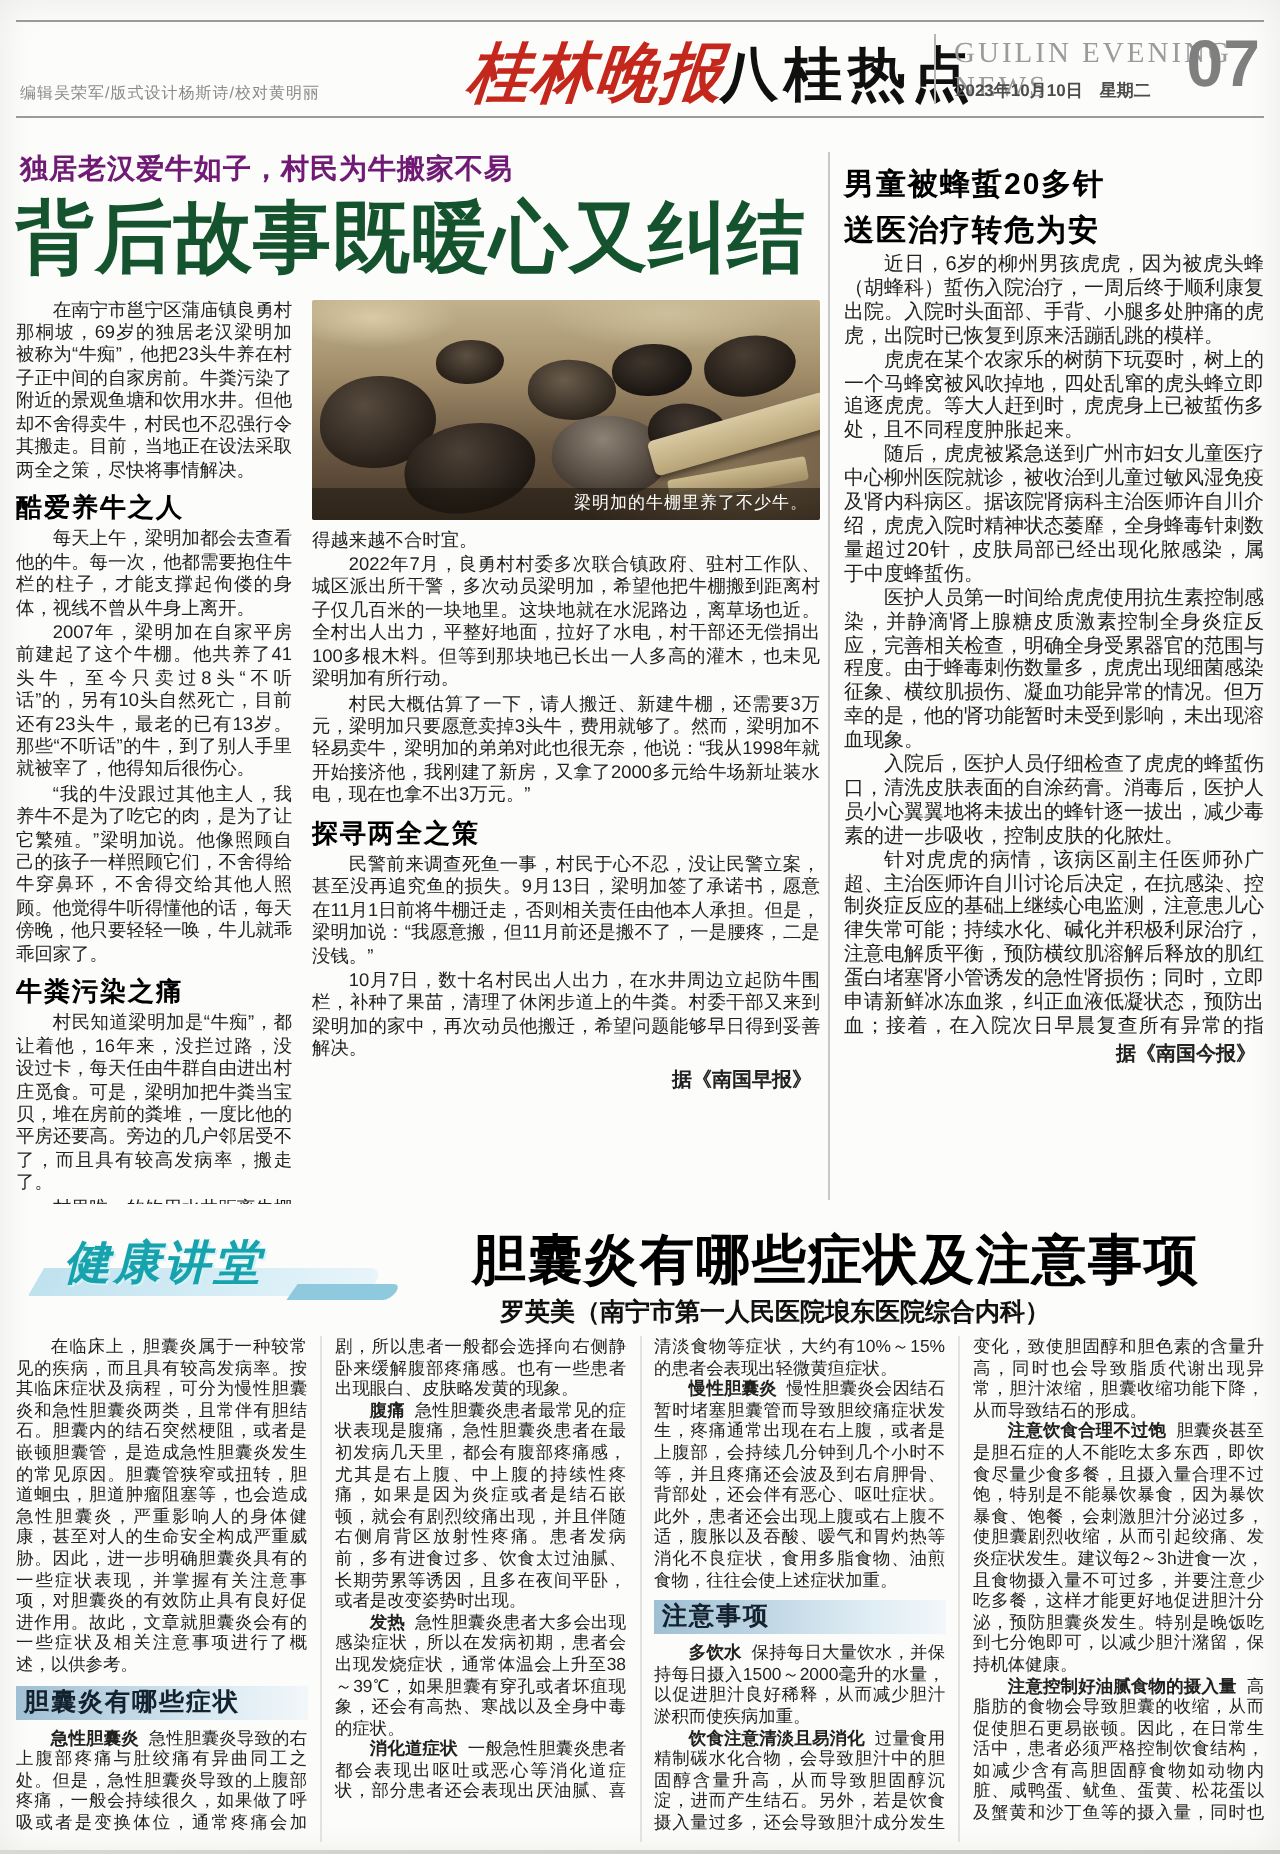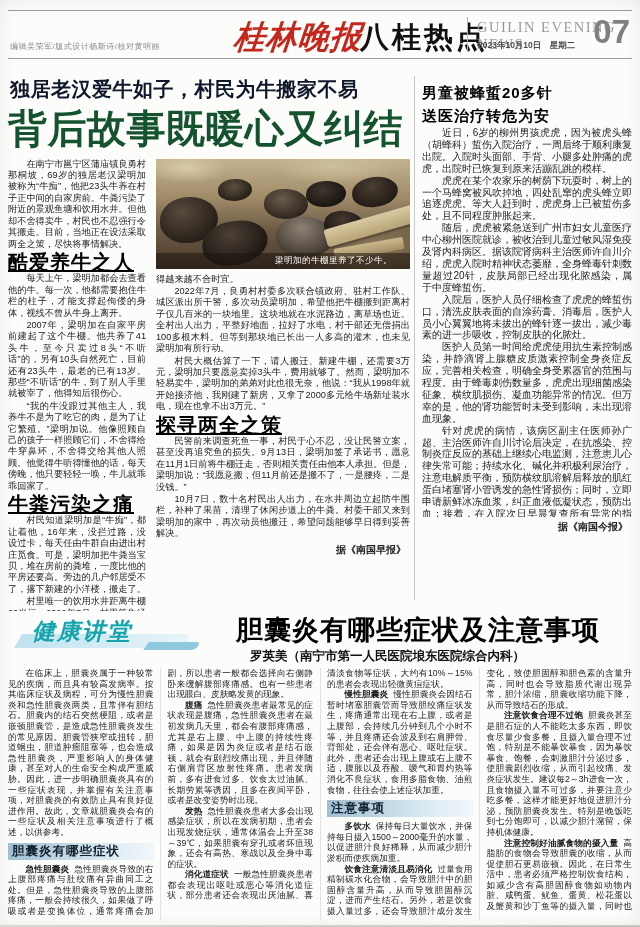--- a/index.html
+++ b/index.html
@@ -17,49 +17,49 @@
   .hvline{position:absolute;left:459px;top:6px;height:35px;width:1px;background:#b5b5b5;}
   .engname{position:absolute;left:469px;top:8px;font-family:"Liberation Serif",serif;
            font-size:14.5px;color:#9b9b9b;letter-spacing:1.5px;}
   .hdate{position:absolute;left:470px;top:29px;font-size:8.5px;color:#4c4c4c;font-weight:bold;}
   .pageno{position:absolute;right:2px;top:2px;font-size:33px;font-weight:800;color:#7f7f7f;}
   
   .toprow{position:absolute;top:70px;left:8px;right:8px;height:540px;display:flex;}
   .cowart{width:402px;flex:none;position:relative;}
   .vdiv{width:1px;background:#c9c9c9;margin:6px 5px 10px 4px;flex:none;}
   .beeart{flex:1;position:relative;padding-left:2px;}
-  .kicker{font-size:20px;font-weight:600;color:#0f172a;padding:6px 0 2px 2px;letter-spacing:.5px;}
+  .kicker{font-size:14px;font-weight:600;color:#701a75;padding:6px 0 2px 2px;letter-spacing:.5px;}
   .bigh1{font-size:39px;font-weight:900;color:#14532d;letter-spacing:.5px;line-height:1.12;margin:2px 0 8px 0;}
   .cowbody{display:flex;gap:10px;font-size:9.2px;line-height:11.4px;text-align:justify;}
   .cowL{width:138px;flex:none;overflow:hidden;height:452px;}
   .cowR{flex:1;overflow:hidden;height:452px;position:relative;}
   .cowbody p{margin:0 0 1px 0;text-indent:2em;}
   p.noind{text-indent:0;}
-  .sech{font-size:20px;font-weight:800;color:#000;margin:7px 0 5px 0;letter-spacing:1px;text-decoration:underline;}
+  .sech{font-size:13px;font-weight:800;color:#000;margin:7px 0 5px 0;letter-spacing:1px;}
   .credit{font-weight:800;font-size:10px;text-align:right;padding:3px 4px 0 0;}
   
   .photo{position:relative;width:100%;height:110px;margin-bottom:5px;overflow:hidden;border-radius:1px;
     background:
       radial-gradient(ellipse 60px 22px at 12% 8%, #d8cba6 0%, rgba(216,203,166,0) 70%),
       radial-gradient(ellipse 90px 26px at 70% 6%, #cdbf9b 0%, rgba(205,191,155,0) 70%),
       radial-gradient(ellipse 120px 50px at 85% 80%, #8a7658 0%, rgba(138,118,88,0) 75%),
       linear-gradient(180deg,#c2b28d 0%, #a08b68 35%, #6d5a44 65%, #46382a 100%);}
   .cow{position:absolute;border-radius:52% 48% 55% 45%;}
   .c1{left:4px;top:38px;width:58px;height:46px;background:radial-gradient(ellipse at 38% 32%,#574a3e,#241d16 75%);}
   .c2{left:46px;top:62px;width:66px;height:44px;background:radial-gradient(ellipse at 45% 30%,#4c4036,#1d1712 75%);transform:rotate(-8deg);}
   .c3{left:108px;top:30px;width:44px;height:30px;background:radial-gradient(ellipse at 40% 35%,#6a5c4c,#2b231b 75%);transform:rotate(6deg);}
   .c4{left:150px;top:22px;width:40px;height:26px;background:radial-gradient(ellipse at 40% 35%,#3f352c,#181310 75%);}
   .c5{left:196px;top:18px;width:46px;height:30px;background:radial-gradient(ellipse at 45% 30%,#4a3e33,#201a14 75%);transform:rotate(-5deg);}
   .c6{left:120px;top:58px;width:58px;height:40px;background:radial-gradient(ellipse at 42% 30%,#8d8275,#3a3129 80%);transform:rotate(7deg);}
   .c7{left:62px;top:20px;width:34px;height:22px;background:radial-gradient(ellipse at 45% 35%,#5c4f41,#241d16 75%);}
   .c8{left:168px;top:52px;width:40px;height:28px;background:radial-gradient(ellipse at 45% 35%,#433931,#1c1612 75%);transform:rotate(10deg);}
   .plank{position:absolute;right:-6px;top:58px;width:92px;height:18px;background:linear-gradient(180deg,#d9c9a2,#b7a377);transform:rotate(-16deg);border-radius:3px;box-shadow:0 2px 2px rgba(0,0,0,.35);}
   .plank2{position:absolute;right:6px;top:84px;width:70px;height:12px;background:linear-gradient(180deg,#cbb98e,#a38f66);transform:rotate(-10deg);border-radius:2px;}
   .caption{position:absolute;left:0;right:0;bottom:0;background:rgba(30,22,14,.55);color:#fff;
-           font-size:8.5px;text-align:right;padding:2px 18px;letter-spacing:.5px;}
+           font-size:8.5px;text-align:right;padding:2px 6px;letter-spacing:.5px;}
   
   .beeh{font-size:15px;font-weight:900;color:#000;line-height:1.5;letter-spacing:1px;padding-top:12px;}
   .beesub{font-size:13px;font-weight:800;color:#111;margin:7px 0 9px 0;letter-spacing:.5px;}
   .beebody{font-size:10px;line-height:11.9px;text-align:justify;height:390px;overflow:hidden;}
   .beebody p{margin:0;text-indent:2em;}
   
   .health{position:absolute;top:612px;left:8px;right:8px;bottom:4px;}
   .hhead{position:relative;height:52px;text-align:right;}
   .badge{position:absolute;left:18px;top:4px;width:160px;height:34px;}
   .badge .sw1{position:absolute;left:-8px;top:18px;width:170px;height:14px;background:linear-gradient(90deg,#bfe2ef,#e8f5fa);
@@ -99,21 +99,21 @@
       <div class="kicker">独居老汉爱牛如子，村民为牛搬家不易</div>
       <div class="bigh1">背后故事既暖心又纠结</div>
       <div class="cowbody">
         <div class="cowL">
           <p>在南宁市邕宁区蒲庙镇良勇村那桐坡，69岁的独居老汉梁明加被称为“牛痴”，他把23头牛养在村子正中间的自家房前。牛粪污染了附近的景观鱼塘和饮用水井。但他却不舍得卖牛，村民也不忍强行令其搬走。目前，当地正在设法采取两全之策，尽快将事情解决。</p>
           <div class="sech">酷爱养牛之人</div>
           <p>每天上午，梁明加都会去查看他的牛。每一次，他都需要抱住牛栏的柱子，才能支撑起佝偻的身体，视线不曾从牛身上离开。</p>
           <p>2007年，梁明加在自家平房前建起了这个牛棚。他共养了41头牛，至今只卖过8头“不听话”的，另有10头自然死亡，目前还有23头牛，最老的已有13岁。那些“不听话”的牛，到了别人手里就被宰了，他得知后很伤心。</p>
           <p>“我的牛没跟过其他主人，我养牛不是为了吃它的肉，是为了让它繁殖。”梁明加说。他像照顾自己的孩子一样照顾它们，不舍得给牛穿鼻环，不舍得交给其他人照顾。他觉得牛听得懂他的话，每天傍晚，他只要轻轻一唤，牛儿就乖乖回家了。</p>
           <div class="sech">牛粪污染之痛</div>
-          <p>村民知道梁明加是“牛痴”，都让着他，16年来，没拦过路，没设过卡，每天任由牛群自由进出村庄觅食。可是，梁明加把牛粪当宝贝，堆在房前的粪堆，一度比他的平房还要高。旁边的几户邻居受不了，撂下新建的小洋楼，搬走了。</p>
+          <p>村民知道梁明加是“牛痴”，都让着他，16年来，没拦过路，没设过卡，每天任由牛群自由进出村庄觅食。可是，梁明加把牛粪当宝贝，堆在房前的粪堆，一度比他的平房还要高。旁边的几户邻居受不了，而且具有较高发病率，搬走了。</p>
           <p>村里唯一的饮用水井距离牛棚20米远。2022年7月，村里筹集经费，专门修了一条通向牛棚的路，把20多车牛粪运到梁明加的林地里，同时回填了井边鱼塘，以拦阻粪水。同年8月，雨水把粪水冲入水井，全村人选择从镇上接自来水，弃用老水井。</p>
 
         </div>
         <div class="cowR">
           <div class="photo">
             <div class="cow c1"></div>
             <div class="cow c2"></div>
             <div class="cow c3"></div>
             <div class="cow c4"></div>
             <div class="cow c5"></div>
@@ -139,22 +139,22 @@
 
     <div class="beeart">
       <div class="beeh">
         <div>男童被蜂蜇20多针</div>
         <div>送医治疗转危为安</div>
       </div>
       <div class="beebody">
         <p>近日，6岁的柳州男孩虎虎，因为被虎头蜂（胡蜂科）蜇伤入院治疗，一周后终于顺利康复出院。入院时头面部、手背、小腿多处肿痛的虎虎，出院时已恢复到原来活蹦乱跳的模样。</p>
         <p>虎虎在某个农家乐的树荫下玩耍时，树上的一个马蜂窝被风吹掉地，四处乱窜的虎头蜂立即追逐虎虎。等大人赶到时，虎虎身上已被蜇伤多处，且不同程度肿胀起来。</p>
         <p>随后，虎虎被紧急送到广州市妇女儿童医疗中心柳州医院就诊，被收治到儿童过敏风湿免疫及肾内科病区。据该院肾病科主治医师许自川介绍，虎虎入院时精神状态萎靡，全身蜂毒针刺数量超过20针，皮肤局部已经出现化脓感染，属于中度蜂蜇伤。</p>
+        <p>医护人员第一时间给虎虎使用抗生素控制感染，并静滴肾上腺糖皮质激素控制全身炎症反应，完善相关检查，明确全身受累器官的范围与程度。由于蜂毒刺伤数量多，虎虎出现细菌感染征象、横纹肌损伤、凝血功能异常的情况。但万幸的是，他的肾功能暂时未受到影响，未出现溶血现象。</p>
         <p>入院后，医护人员仔细检查了虎虎的蜂蜇伤口，清洗皮肤表面的自涂药膏。消毒后，医护人员小心翼翼地将未拔出的蜂针逐一拔出，减少毒素的进一步吸收，控制皮肤的化脓灶。</p>
-        <p>医护人员第一时间给虎虎使用抗生素控制感染，并静滴肾上腺糖皮质激素控制全身炎症反应，完善相关检查，明确全身受累器官的范围与程度。由于蜂毒刺伤数量多，虎虎出现细菌感染征象、横纹肌损伤、凝血功能异常的情况。但万幸的是，他的肾功能暂时未受到影响，未出现溶血现象。</p>
         <p>针对虎虎的病情，该病区副主任医师孙广超、主治医师许自川讨论后决定，在抗感染、控制炎症反应的基础上继续心电监测，注意患儿心律失常可能；持续水化、碱化并积极利尿治疗，注意电解质平衡，预防横纹肌溶解后释放的肌红蛋白堵塞肾小管诱发的急性肾损伤；同时，立即申请新鲜冰冻血浆，纠正血液低凝状态，预防出血；接着，在入院次日早晨复查所有异常的指标，若进一步加重，随时启动血浆置换、血浆透析治疗。</p>
         <p>入院的第6天，虎虎的病情已稳定，尿量正常，尿色正常，颜面部的水肿已经消退。复查肌酶系统进一步下降，凝血功能正常。目前虎虎已经康复出院。</p>
 
       </div>
       <div class="credit">据《南国今报》</div>
     </div>
   </div>
 
   <div class="health">
     <div class="hhead">

